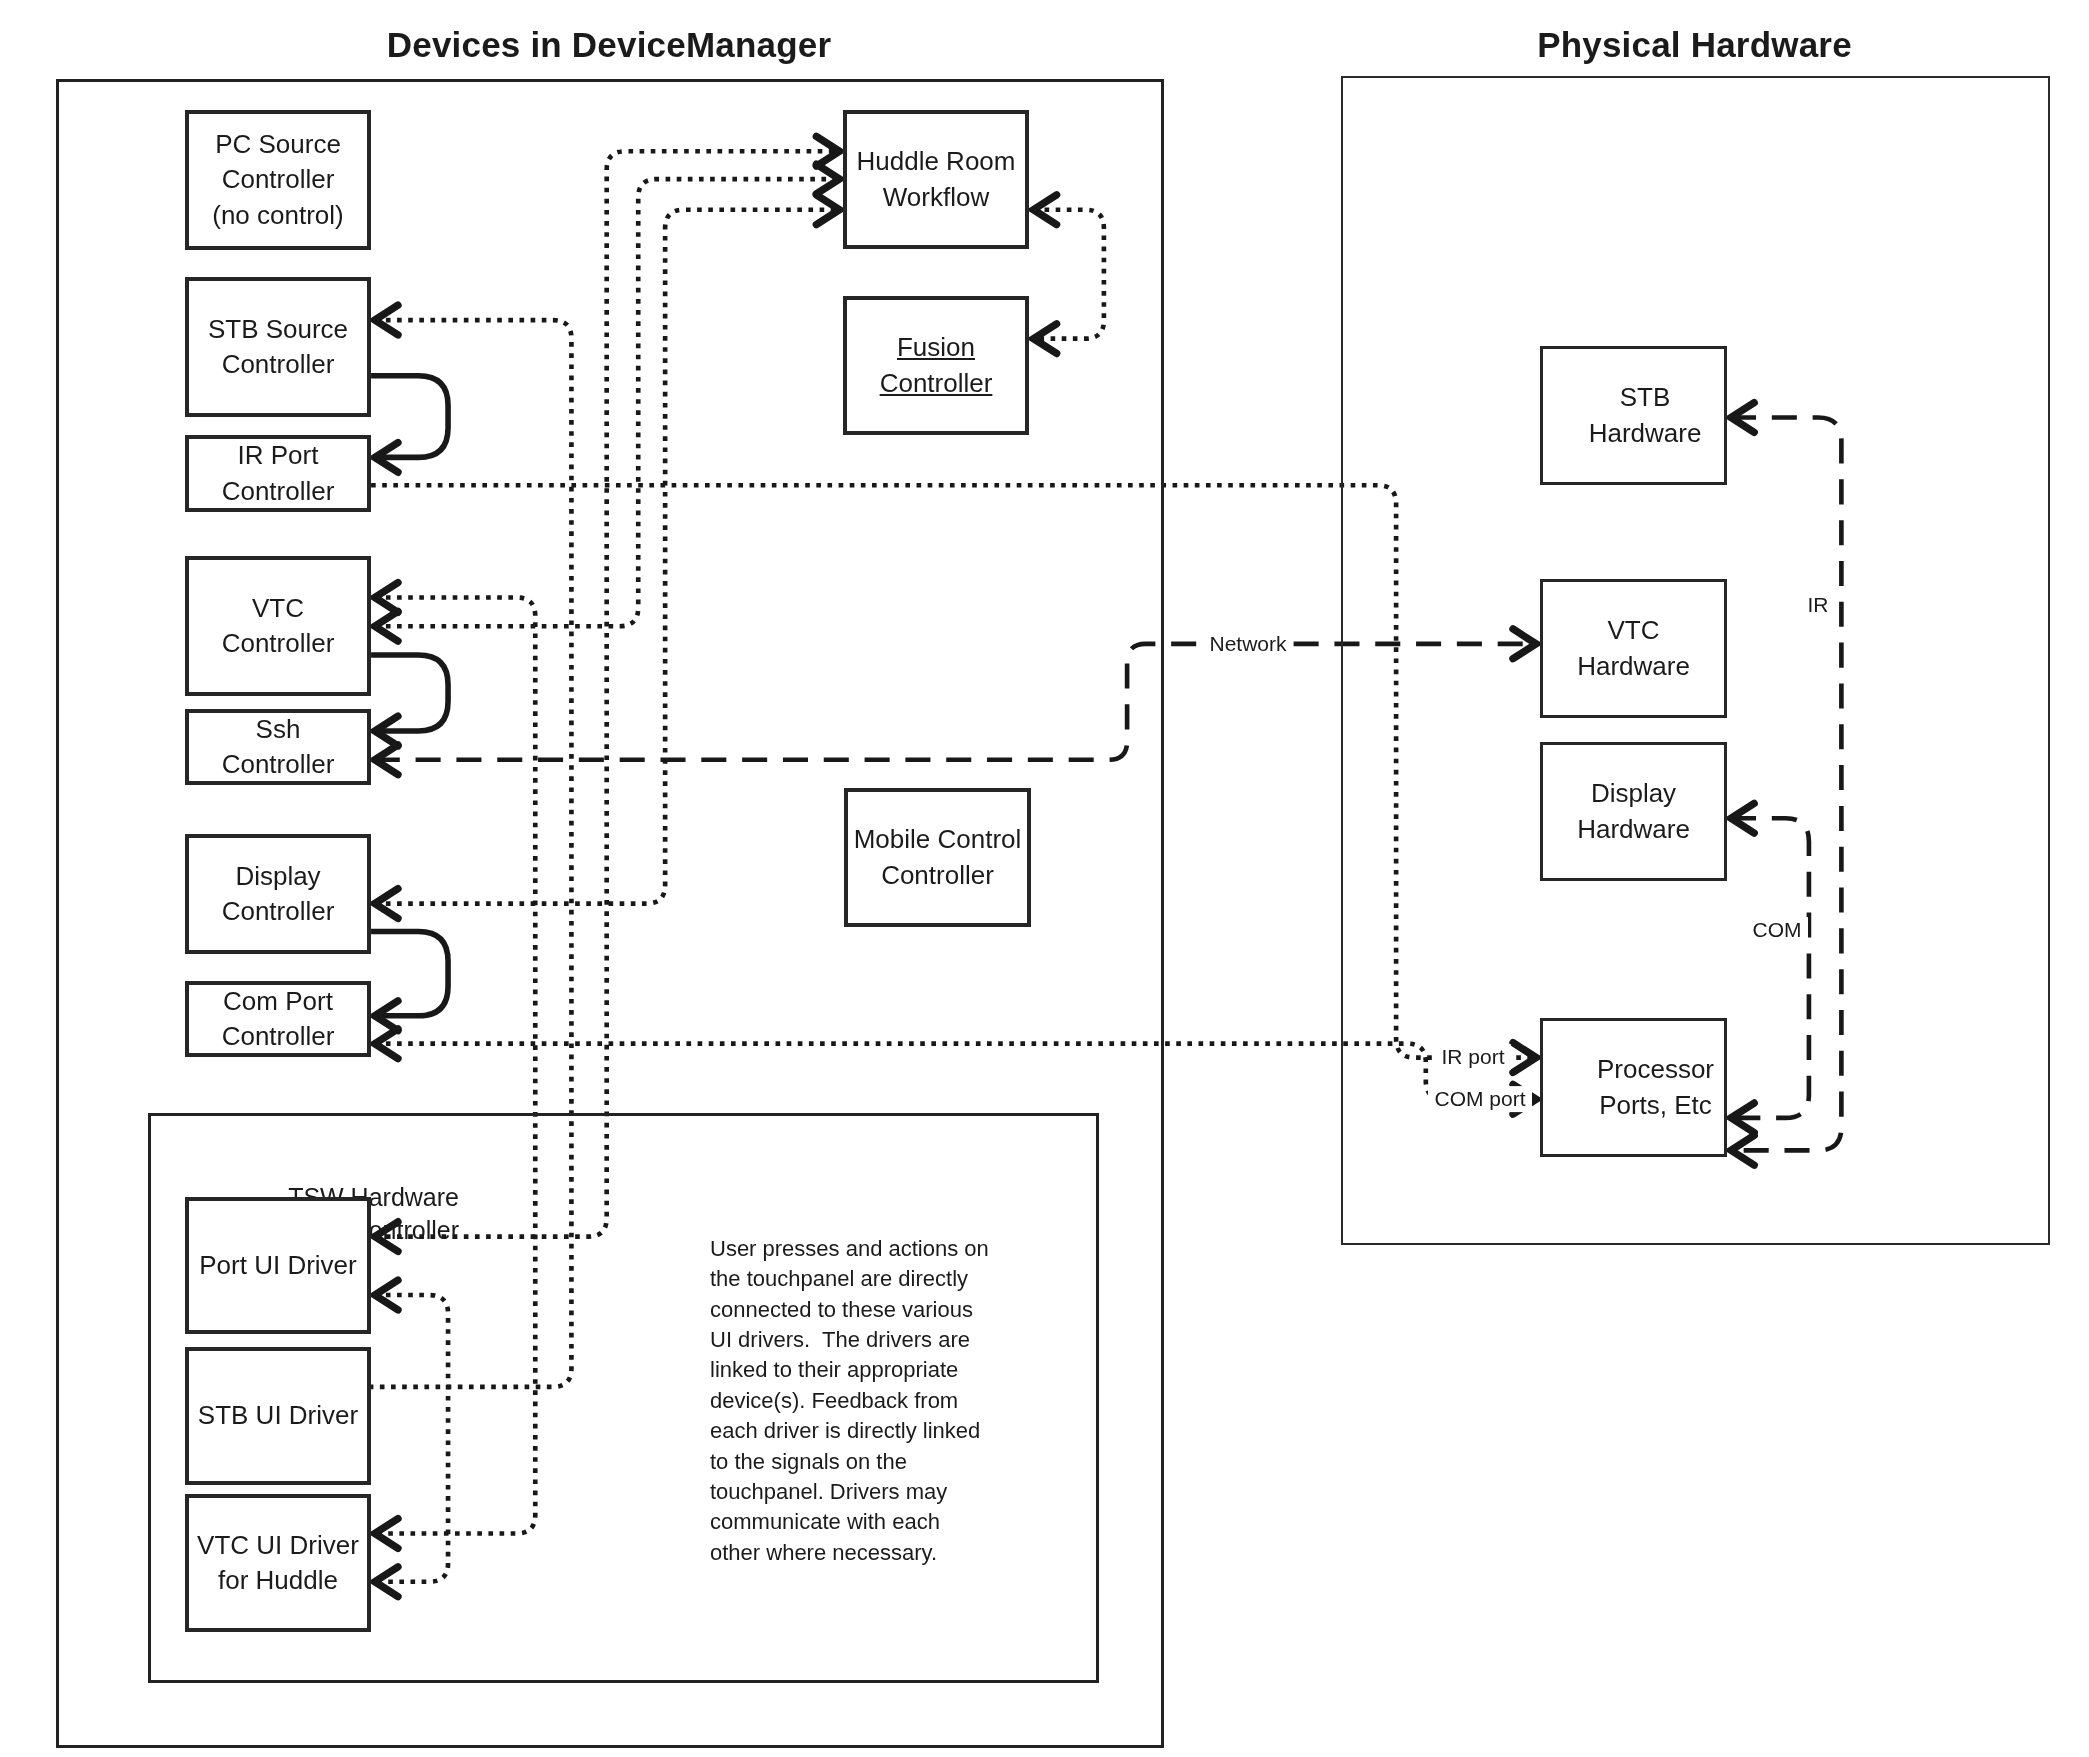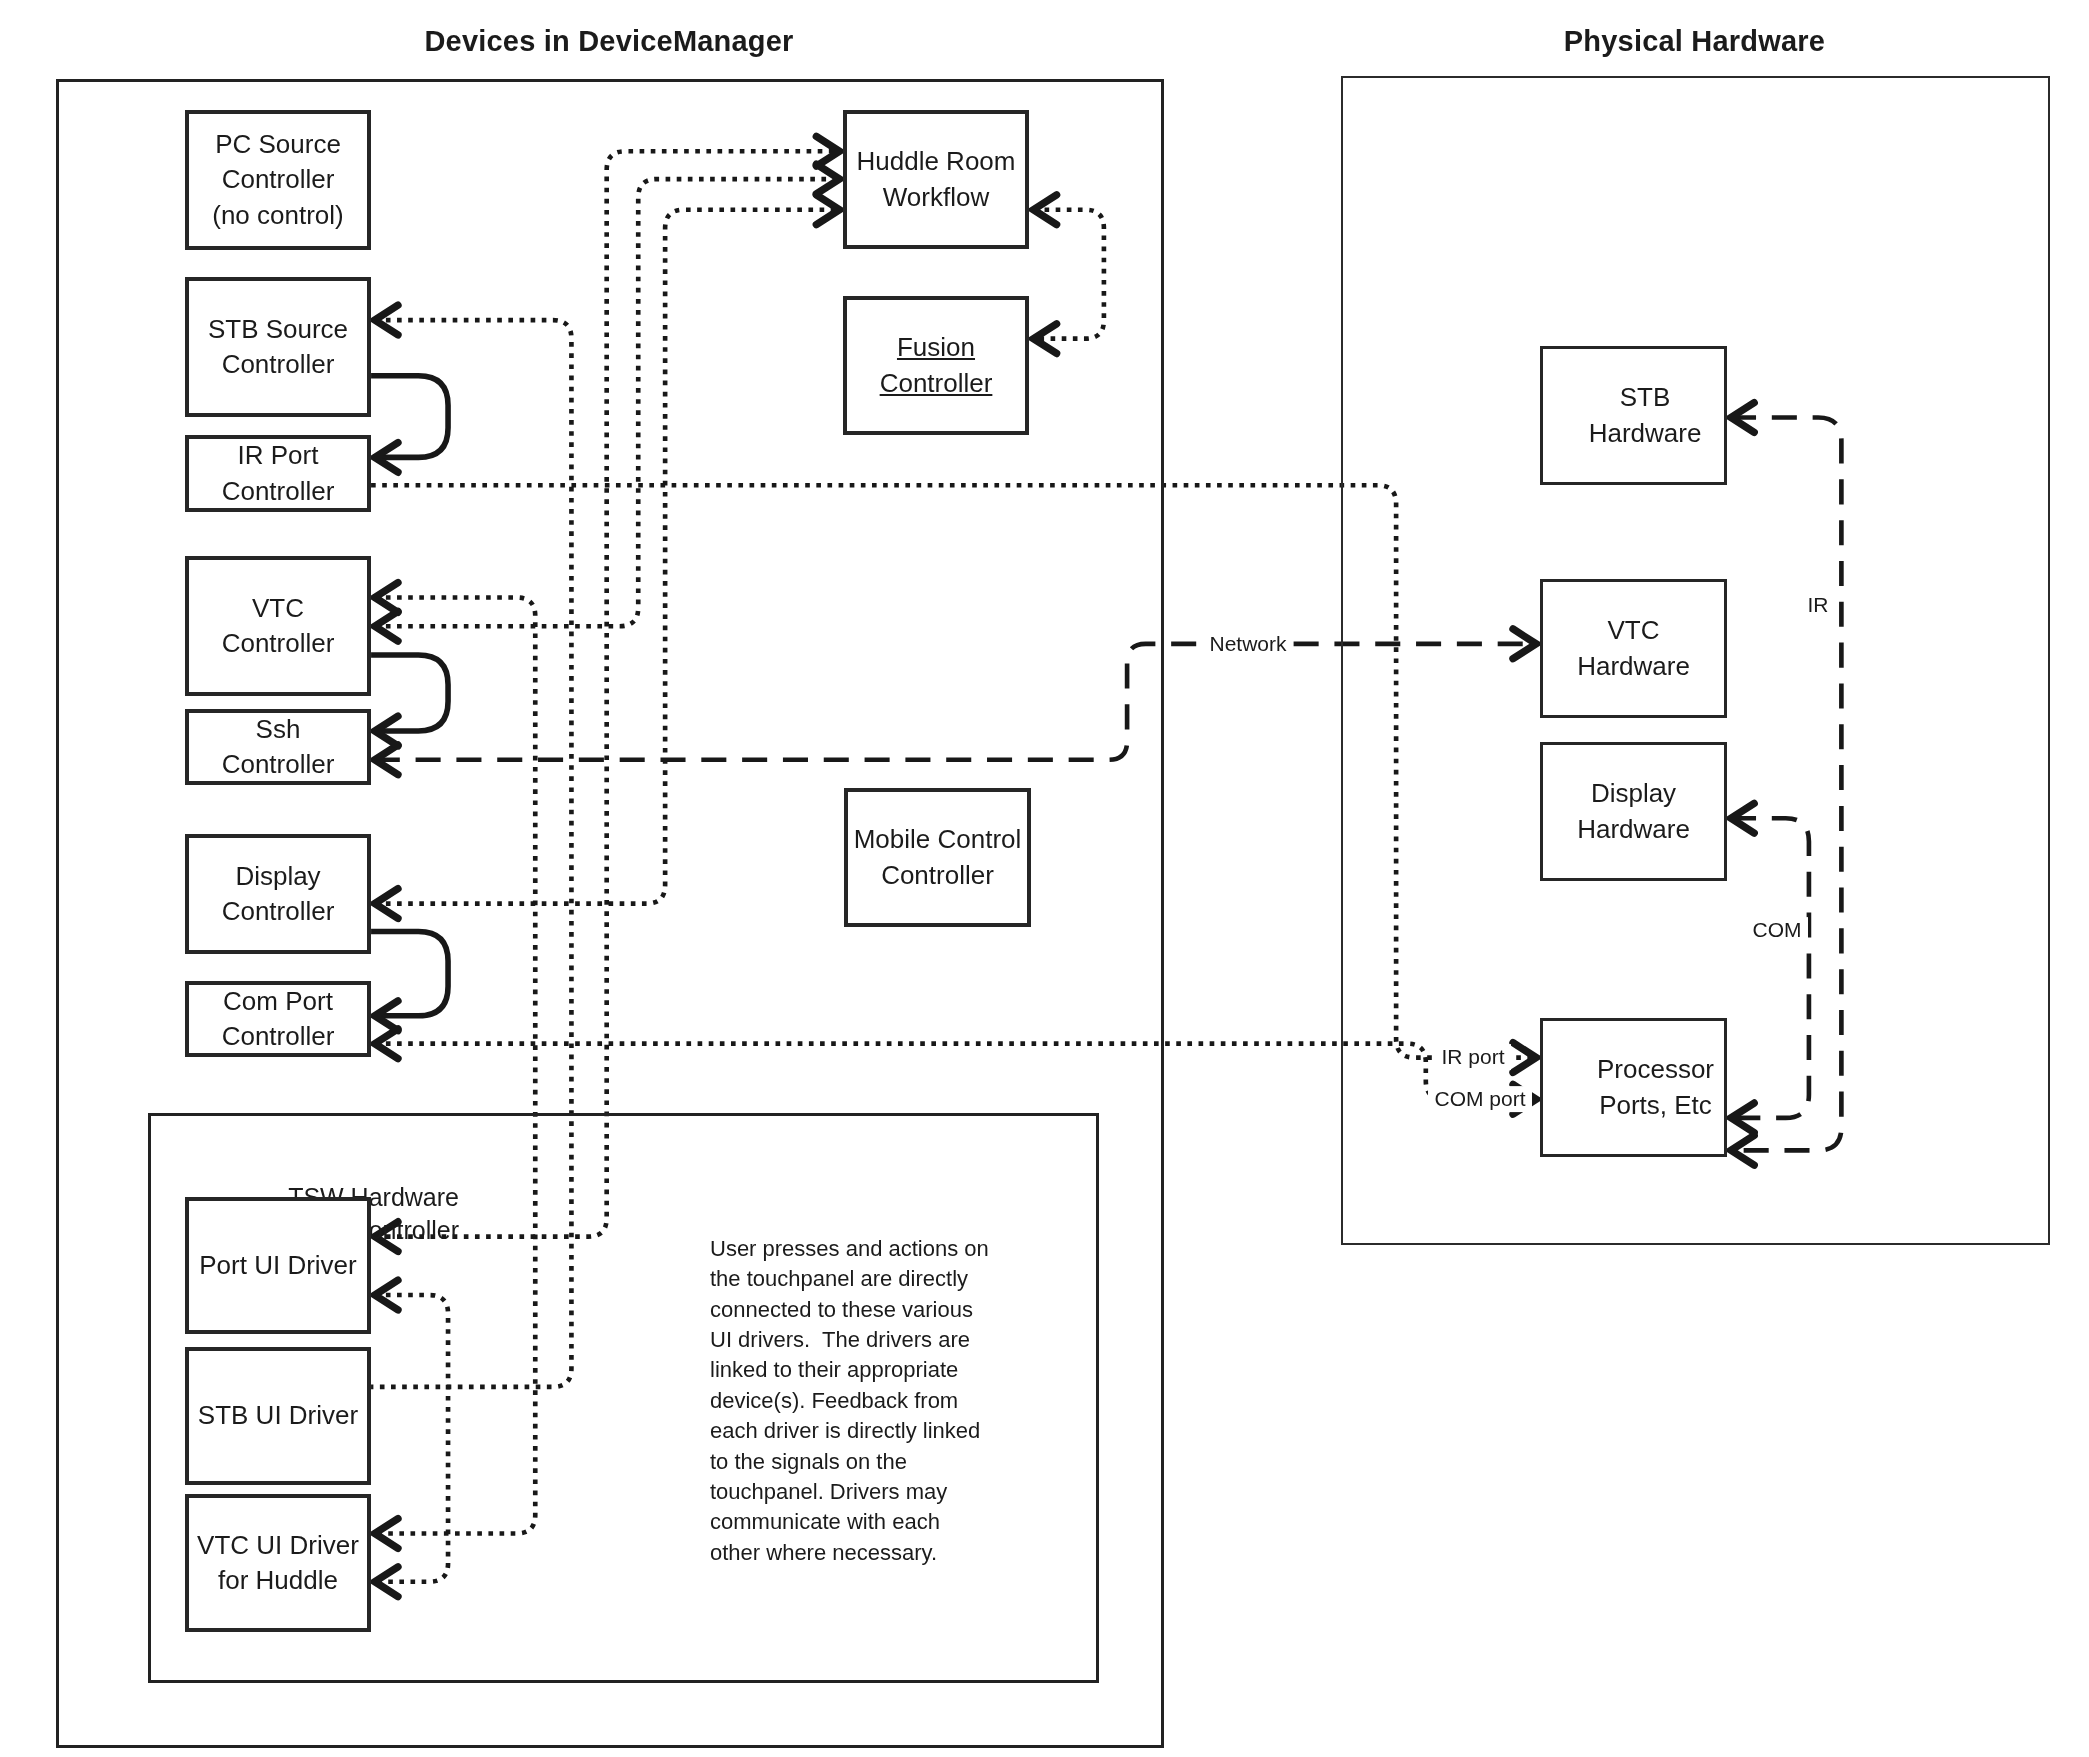--- a/index.html
+++ b/index.html
@@ -11,21 +11,21 @@
     color:#1b1b1b;
     overflow:hidden;
   }
   #wires{position:absolute;left:0;top:0;width:2090px;height:1758px;}
   .panel{position:absolute;background:transparent;}
   .panel.devices{border:3.7px solid #222;}
   .panel.hardware{border:2.8px solid #2b2b2b;}
   .panel.tsw{border:3.7px solid #222;}
   .ptitle{
     position:absolute;
-    font-size:29px;font-weight:bold;
+    font-size:35px;font-weight:bold;
     text-align:center;letter-spacing:0.2px;
     white-space:pre;
   }
   .node{
     position:absolute;
     background:#fff;
     border:4.6px solid #262626;
     display:flex;align-items:center;justify-content:center;
     text-align:center;
     font-size:26px;line-height:1.35;

